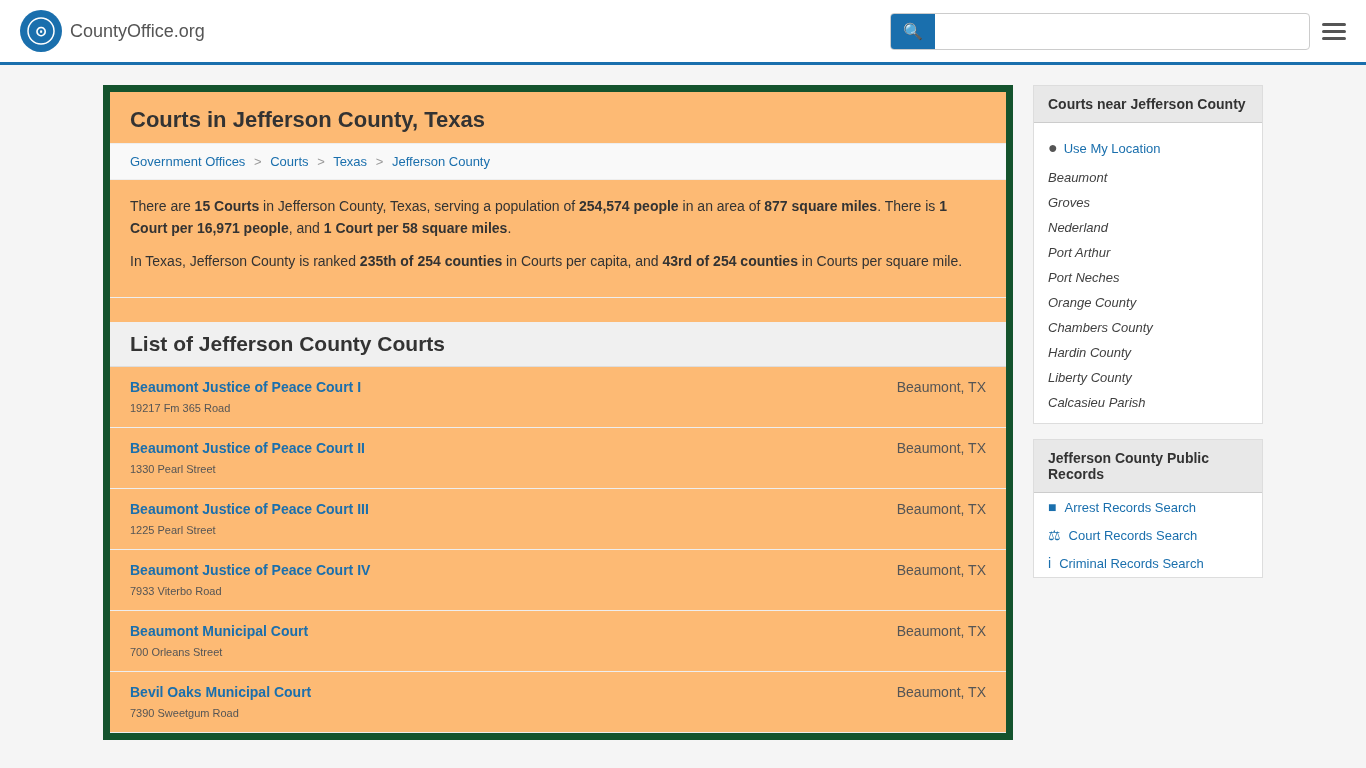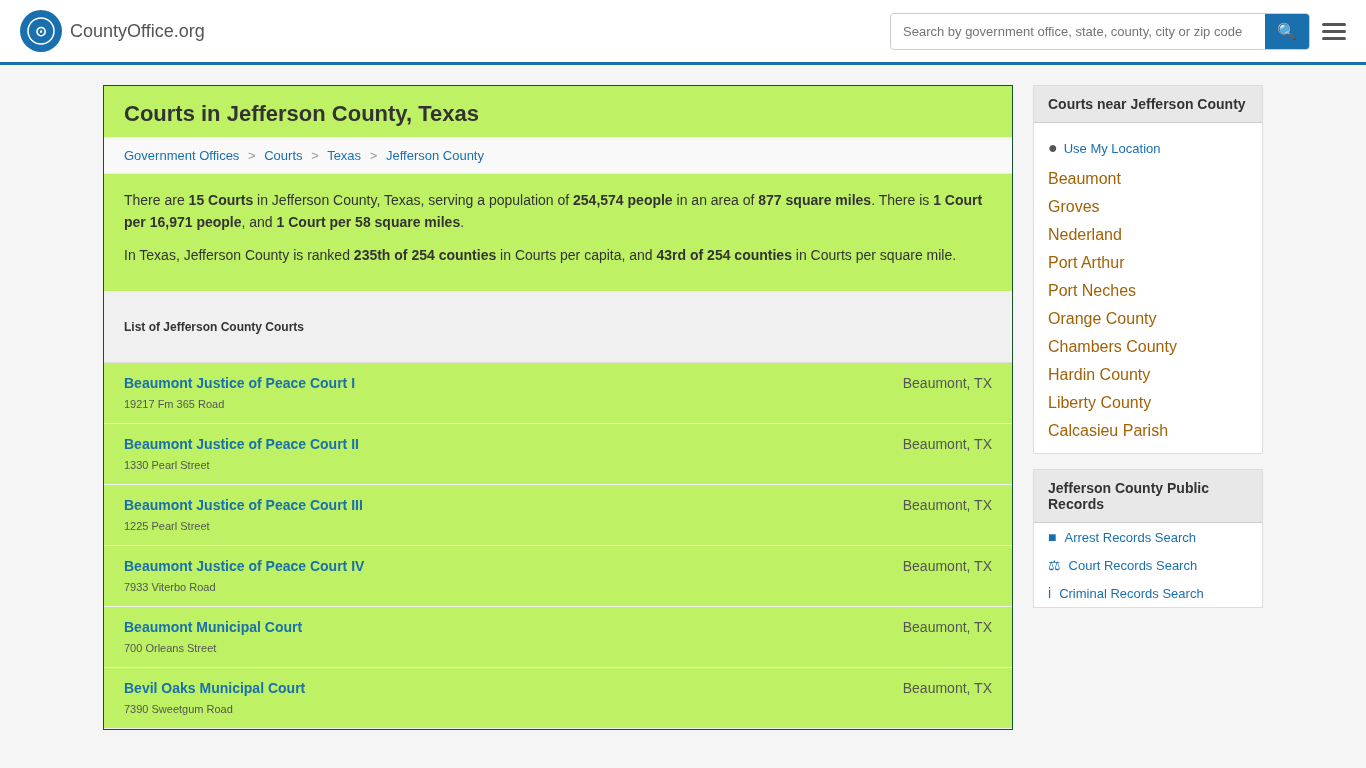--- a/index.html
+++ b/index.html
@@ -89,22 +89,22 @@
     
     .main-container {
       max-width: 1200px;
       margin: 0 auto;
       padding: 20px;
       display: flex;
       gap: 20px;
     }
     .content-area {
       flex: 1;
-      background: #bef264;
-      border: 1px solid #14532d;
+      background: #fdba74;
+      border: 7px solid #14532d;
     }
     .page-title {
       font-size: 22px;
       font-weight: bold;
       padding: 15px 20px 10px;
       border-bottom: 1px solid #eee;
     }
     .breadcrumb {
       padding: 10px 20px;
       font-size: 13px;
@@ -122,24 +122,25 @@
     .info-section {
       padding: 15px 20px;
       font-size: 14px;
       line-height: 1.6;
       border-bottom: 1px solid #eee;
     }
     .info-section p { margin-bottom: 10px; }
 
     .list-header {
       background: #f0f0f0;
-      padding: 28px 20px;
-      font-size: 12px;
+      padding: 10px 20px;
+      font-size: 21px;
       font-weight: bold;
       border-bottom: 1px solid #ddd;
+      margin-top: 24px;
     }
     .list-desc {
       padding: 12px 20px;
       font-size: 13px;
       color: #555;
       line-height: 1.5;
       border-bottom: 1px solid #eee;
     }
 
     .court-item {
@@ -182,23 +183,24 @@
       font-weight: bold;
       font-size: 14px;
       border-bottom: 1px solid #ccc;
     }
     .sidebar-list {
       padding: 8px 0;
     }
     .sidebar-list a {
       display: block;
       padding: 5px 14px;
-      color: #a16207;
+      color: #404040;
       text-decoration: none;
-      font-size: 16px;
+      font-size: 13px;
+      font-style: italic;
     }
     .use-location {
       display: flex;
       align-items: center;
       gap: 6px;
       padding: 8px 14px;
       color: #1a6fad;
       font-size: 13px;
       cursor: pointer;
     }
@@ -229,21 +231,20 @@
         <circle cx="14" cy="14" r="13" fill="#1a6fad" stroke="white" stroke-width="1.5"></circle>
         <text x="14" y="19" text-anchor="middle" fill="white" font-size="14" font-family="Arial" font-weight="bold">⊙</text>
       </svg>
     </div>
     <div class="logo-text">
       <span>CountyOffice</span><span>.org</span>
     </div>
   </div>
   <div class="header-right">
     <div class="search-bar">
-      <input type="text" placeholder="Search by government office, state, county, city or zip code" style="">
       <button class="search-btn">🔍</button>
     </div>
     <button class="hamburger-btn">
       <span></span>
       <span></span>
       <span></span>
     </button>
   </div>
 </header>
 

